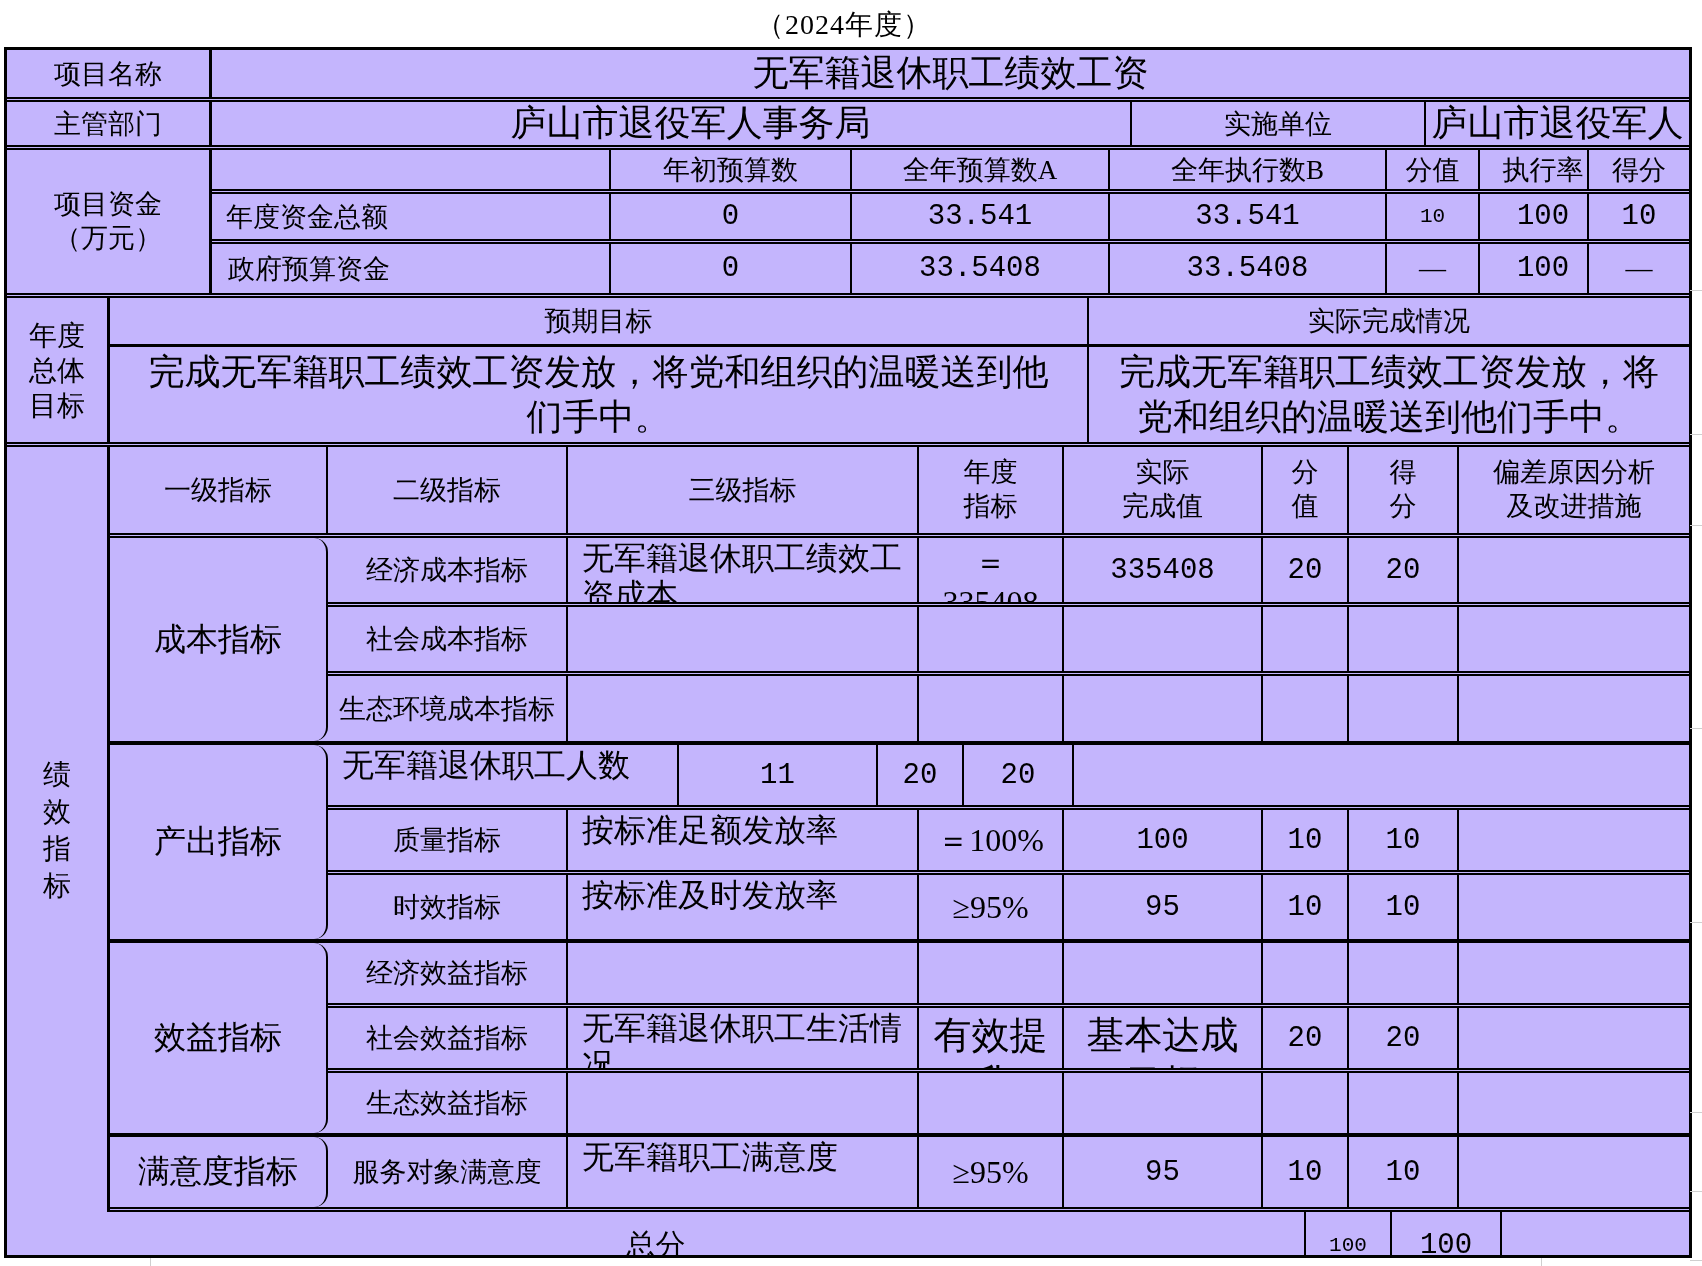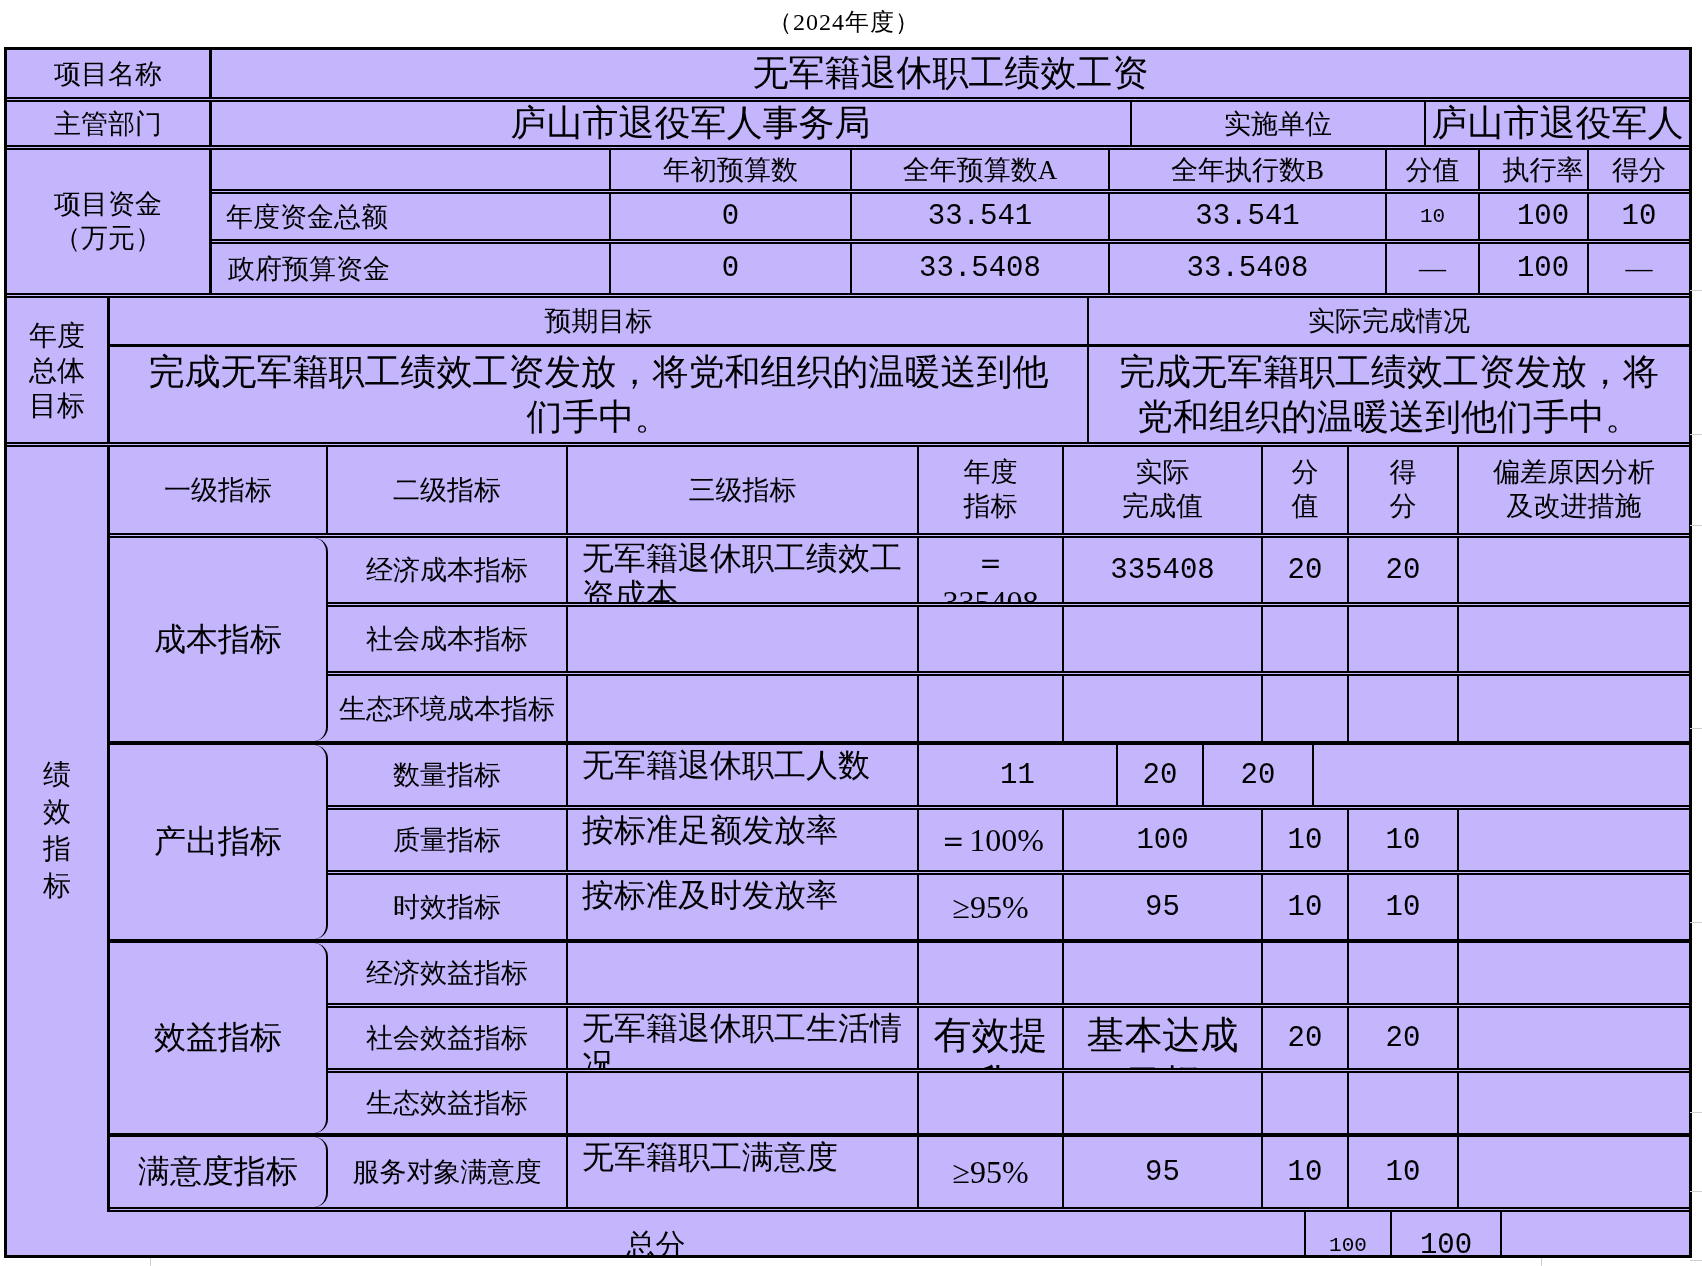--- a/index.html
+++ b/index.html
@@ -1,19 +1,19 @@
 <!DOCTYPE html>
 <html><head>
 <meta charset="utf-8">
 <style>
   html,body{margin:0;padding:0;background:#fff;}
   body{width:1702px;height:1266px;position:relative;overflow:hidden;
        font-family:"Liberation Serif","DejaVu Serif",serif;color:#000;}
   .title{position:absolute;top:6px;left:0;width:1688px;text-align:center;
-         font-size:24px;letter-spacing:1px;}
+         font-size:28px;letter-spacing:1px;}
   .tbl{position:absolute;left:4px;top:47px;width:1688px;height:1211px;
        border:3px solid #000;box-sizing:border-box;overflow:hidden;background:#c4b5fd;}
   .r{display:flex;box-sizing:border-box;}
   .col{display:flex;flex-direction:column;box-sizing:border-box;min-width:0;}
   .c{position:relative;box-sizing:border-box;border-right:2px solid #000;
      display:flex;align-items:center;justify-content:center;overflow:hidden;
      font-size:27px;text-align:center;min-width:0;}
   .r > .c:last-child, .r > .col:last-child{border-right:0;}
   .vsep{border-right-width:3px;}
   .grow{flex:1 1 auto;}
@@ -230,21 +230,20 @@
             <div class="c w110"></div>
             <div class="c grow"></div>
           </div>
         </div>
       </div>
 
       <div class="r bb4">
         <div class="c w218 vlabel">产出指标</div>
         <div class="col grow">
           <div class="r h65 bbd">
-            <div class="c w283 l2">数量指标</div>
             <div class="c w351 l3">
                 <div class="wrap">无军籍退休职工人数</div>
               </div>
             <div class="c w199 num">11</div>
             <div class="c w86 num">20</div>
             <div class="c w110 num">20</div>
             <div class="c grow"></div>
           </div>
           <div class="r h65 bbd">
             <div class="c w283 l2">质量指标</div>

